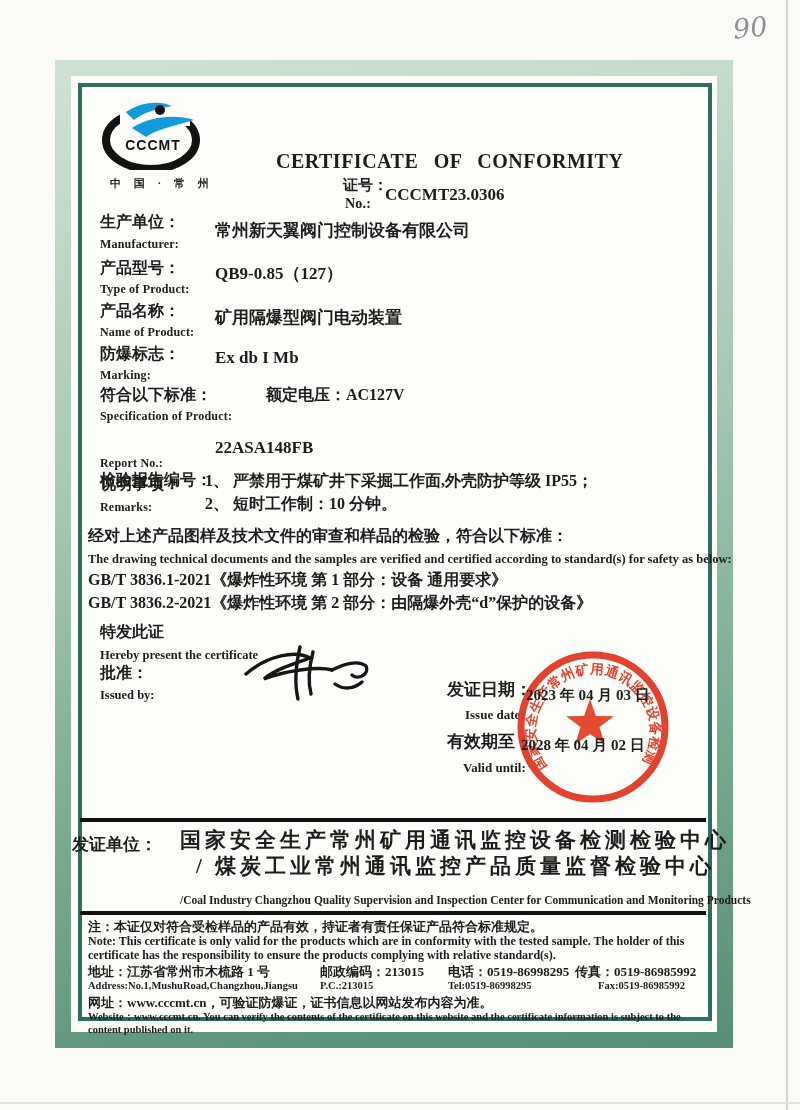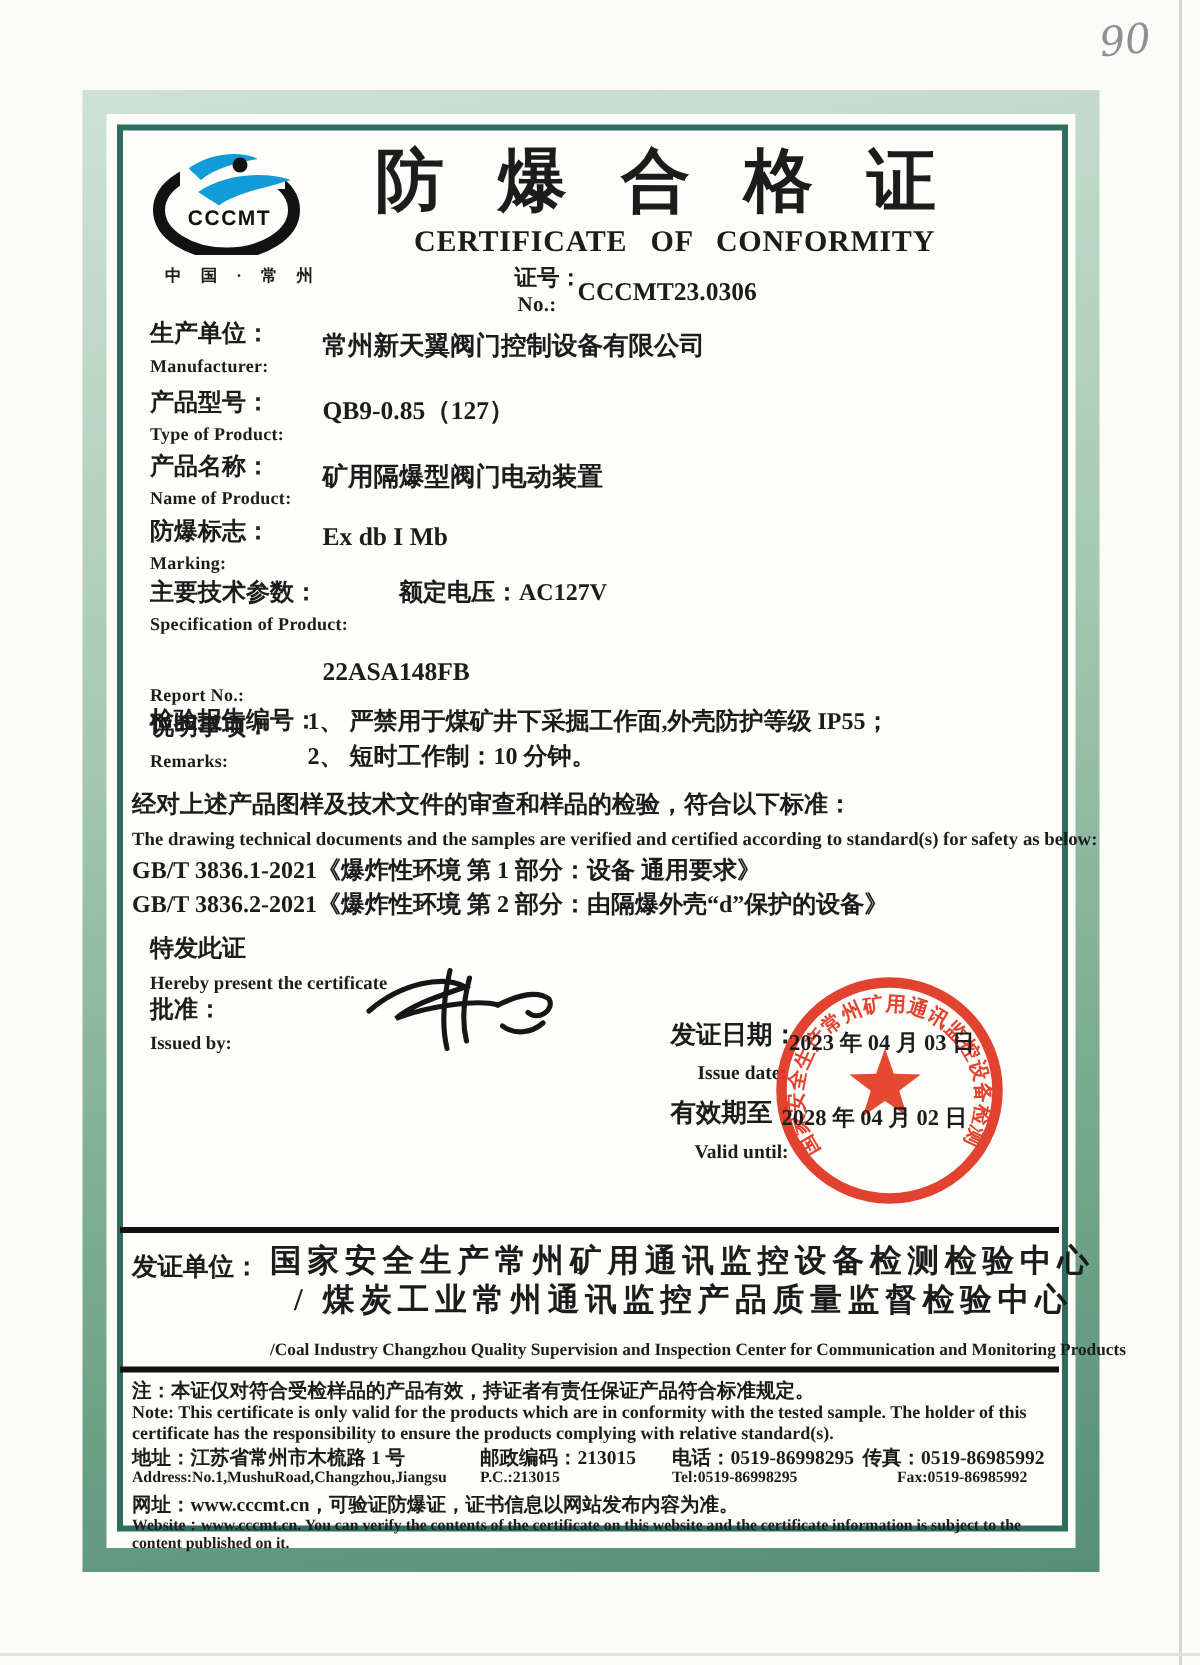--- a/index.html
+++ b/index.html
@@ -57,21 +57,20 @@
   <svg class="abs" style="left:98px;top:98px;" width="112" height="72" viewBox="0 0 112 72">
     <ellipse cx="53" cy="42" rx="45" ry="29" fill="none" stroke="#121212" stroke-width="8"></ellipse>
     <rect x="22" y="2" width="70" height="26" fill="#fdfdf9"></rect>
     <path d="M28 14 C 42 4, 62 2, 74 8 C 60 10, 44 15, 36 22 C 32 18, 29 16, 28 14 Z" fill="#119bd8"></path>
     <circle cx="62" cy="12" r="5" fill="#121212"></circle>
     <path d="M34 30 C 52 18, 78 16, 96 22 C 80 27, 58 31, 48 39 C 42 35, 37 32, 34 30 Z" fill="#119bd8"></path>
     <text x="55" y="52" text-anchor="middle" font-family="Liberation Sans, sans-serif" font-size="14" font-weight="bold" fill="#121212" letter-spacing="1">CCCMT</text>
   </svg>
   <div class="abs logo-region" style="left:110px;top:176px;">中 国 · 常 州</div>
 
-  <div class="abs title-cn" style="left:250px;top:90px;">防爆合格证</div>
   <div class="abs title-en" style="left:276px;top:150px;">CERTIFICATE  OF  CONFORMITY</div>
   <div class="abs cn-label" style="left:343px;top:176px;font-size:15px;">证号：</div>
   <div class="abs en-label" style="left:345px;top:196px;font-size:14px;">No.:</div>
   <div class="abs value" style="left:385px;top:185px;">CCCMT23.0306</div>
 
   <div class="abs cn-label" style="left:100px;top:212px;">生产单位：</div>
   <div class="abs en-label" style="left:100px;top:237px;">Manufacturer:</div>
   <div class="abs value" style="left:215px;top:219px;">常州新天翼阀门控制设备有限公司</div>
 
   <div class="abs cn-label" style="left:100px;top:258px;">产品型号：</div>
@@ -79,21 +78,21 @@
   <div class="abs value" style="left:215px;top:262px;">QB9-0.85（127）</div>
 
   <div class="abs cn-label" style="left:100px;top:301px;">产品名称：</div>
   <div class="abs en-label" style="left:100px;top:325px;">Name of Product:</div>
   <div class="abs value" style="left:215px;top:306px;">矿用隔爆型阀门电动装置</div>
 
   <div class="abs cn-label" style="left:100px;top:344px;">防爆标志：</div>
   <div class="abs en-label" style="left:100px;top:368px;">Marking:</div>
   <div class="abs value" style="left:215px;top:348px;">Ex db I Mb</div>
 
-  <div class="abs cn-label" style="left:100px;top:385px;">主要技术参数：</div>
+  <div class="abs cn-label" style="left:100px;top:385px;">符合以下标准：</div>
   <div class="abs en-label" style="left:100px;top:409px;">Specification of Product:</div>
   <div class="abs value" style="left:266px;top:385px;font-size:16px;">额定电压：AC127V</div>
 
   <div class="abs cn-label" style="left:100px;top:430px;margin-top:40px;">检验报告编号：</div>
   <div class="abs en-label" style="left:100px;top:456px;">Report No.:</div>
   <div class="abs value" style="left:215px;top:438px;">22ASA148FB</div>
 
   <div class="abs cn-label" style="left:100px;top:474px;">说明事项：</div>
   <div class="abs en-label" style="left:100px;top:500px;">Remarks:</div>
   <div class="abs value" style="left:205px;top:471px;font-size:16px;">1、 严禁用于煤矿井下采掘工作面,外壳防护等级 IP55；</div>
@@ -130,21 +129,21 @@
     <text font-size="13.5" font-weight="bold" fill="#df3420" letter-spacing="0.5">
       <textPath href="#stampArc" startOffset="0">国家安全生产常州矿用通讯监控设备检测检验中心</textPath>
     </text>
     <polygon points="77,52 82.9,68.9 100.8,69.3 86.5,80.1 91.7,97.2 77,87 62.3,97.2 67.5,80.1 53.2,69.3 71.1,68.9" fill="#e33a1e"></polygon>
   </svg>
 
   <div class="abs date-value" style="left:526px;top:686px;">2023 年 04 月 03 日</div>
   <div class="abs date-value" style="left:521px;top:736px;">2028 年 04 月 02 日</div>
 
   <div class="divider" style="top:818px;"></div>
-  <div class="abs cn-label" style="left:88px;top:833px;font-size:17px;text-align:right;">发证单位：</div>
+  <div class="abs cn-label" style="left:72px;top:833px;font-size:17px;text-align:right;">发证单位：</div>
   <div class="abs unit-cn" style="left:180px;top:826px;">国家安全生产常州矿用通讯监控设备检测检验中心</div>
   <div class="abs unit-cn" style="left:196px;top:852px;">/ 煤炭工业常州通讯监控产品质量监督检验中心</div>
   <div class="abs unit-en" style="left:180px;top:894px;">/Coal Industry Changzhou Quality Supervision and Inspection Center for Communication and Monitoring Products</div>
   <div class="divider" style="top:911px;"></div>
 
   <div class="abs foot-en" style="left:88px;top:934px;width:618px;font-size:12px;line-height:14px;">Note:  This certificate is only valid for the products which are in conformity with the tested sample. The holder of this certificate has the responsibility to ensure the products complying with relative standard(s).</div>
   <div class="abs foot-cn" style="left:88px;top:918px;">注：本证仅对符合受检样品的产品有效，持证者有责任保证产品符合标准规定。</div>
 
   <div class="abs foot-cn" style="left:88px;top:963px;">地址：江苏省常州市木梳路 1 号</div>
   <div class="abs foot-cn" style="left:320px;top:963px;">邮政编码：213015</div>

